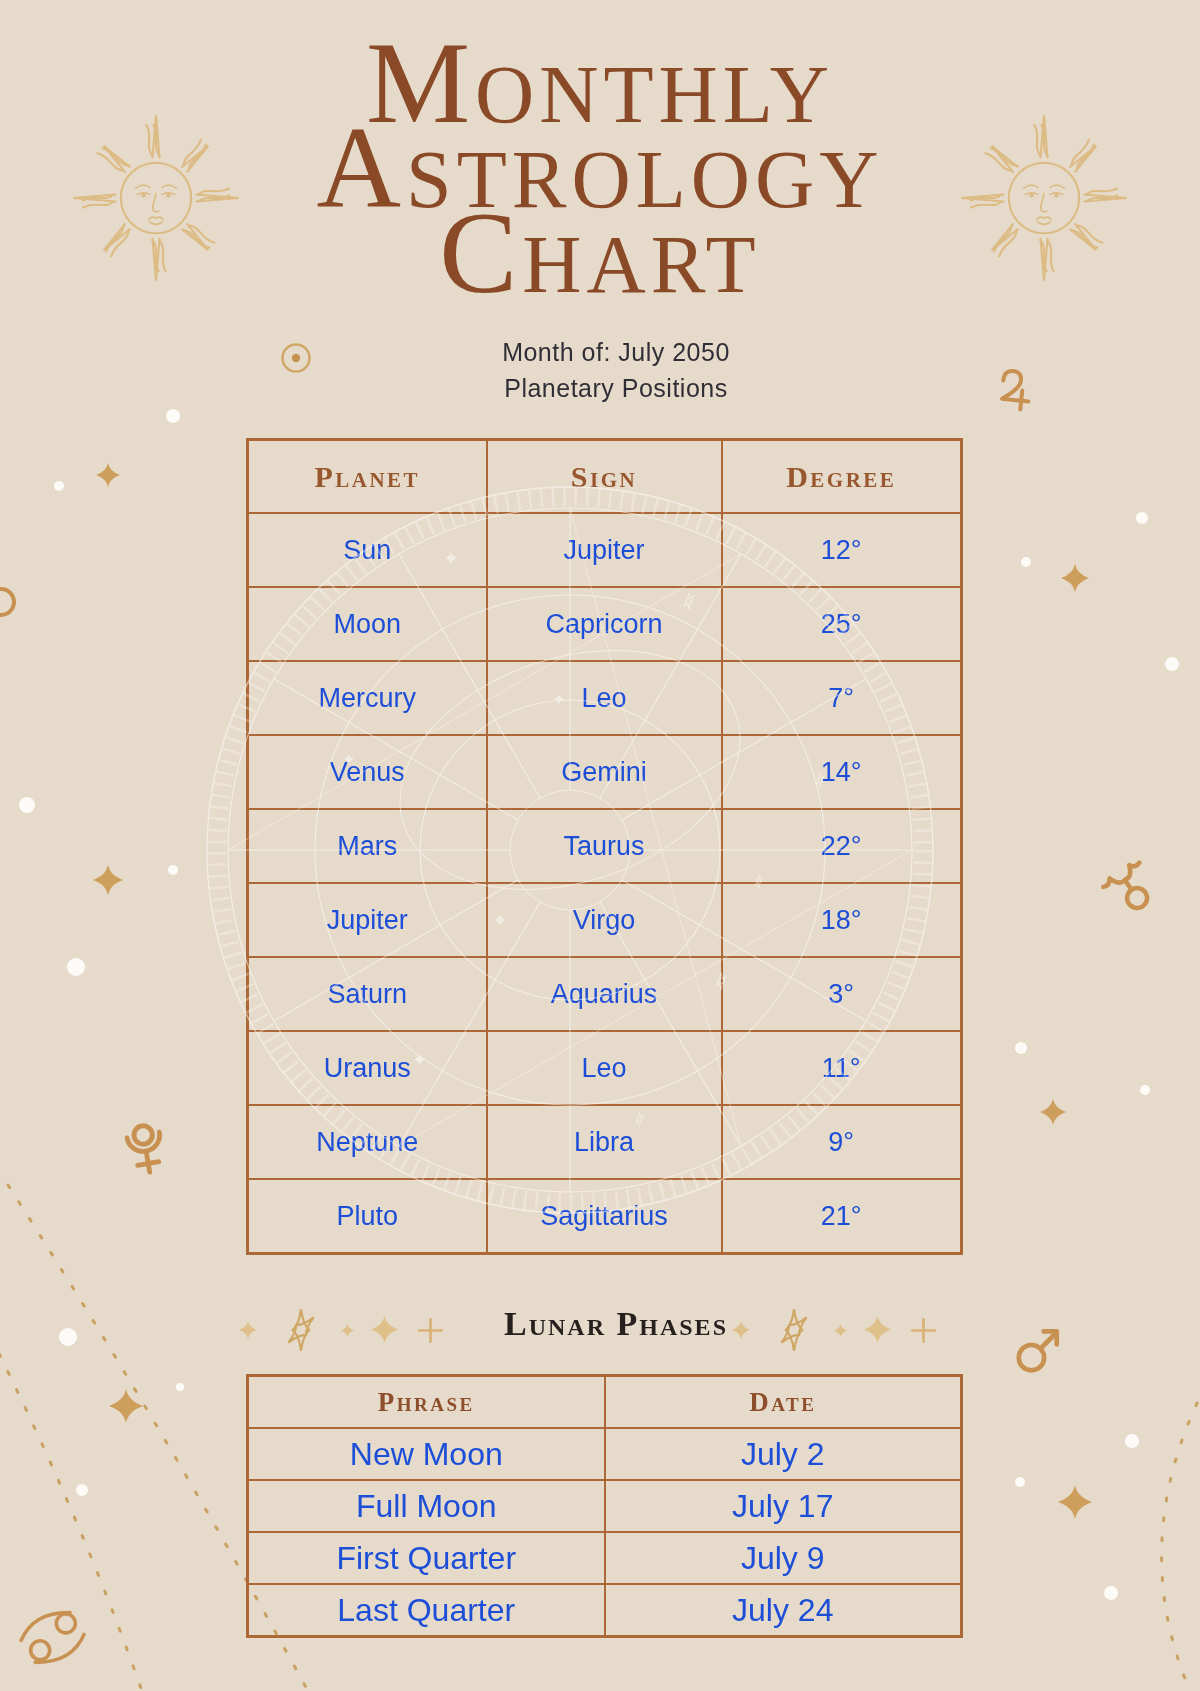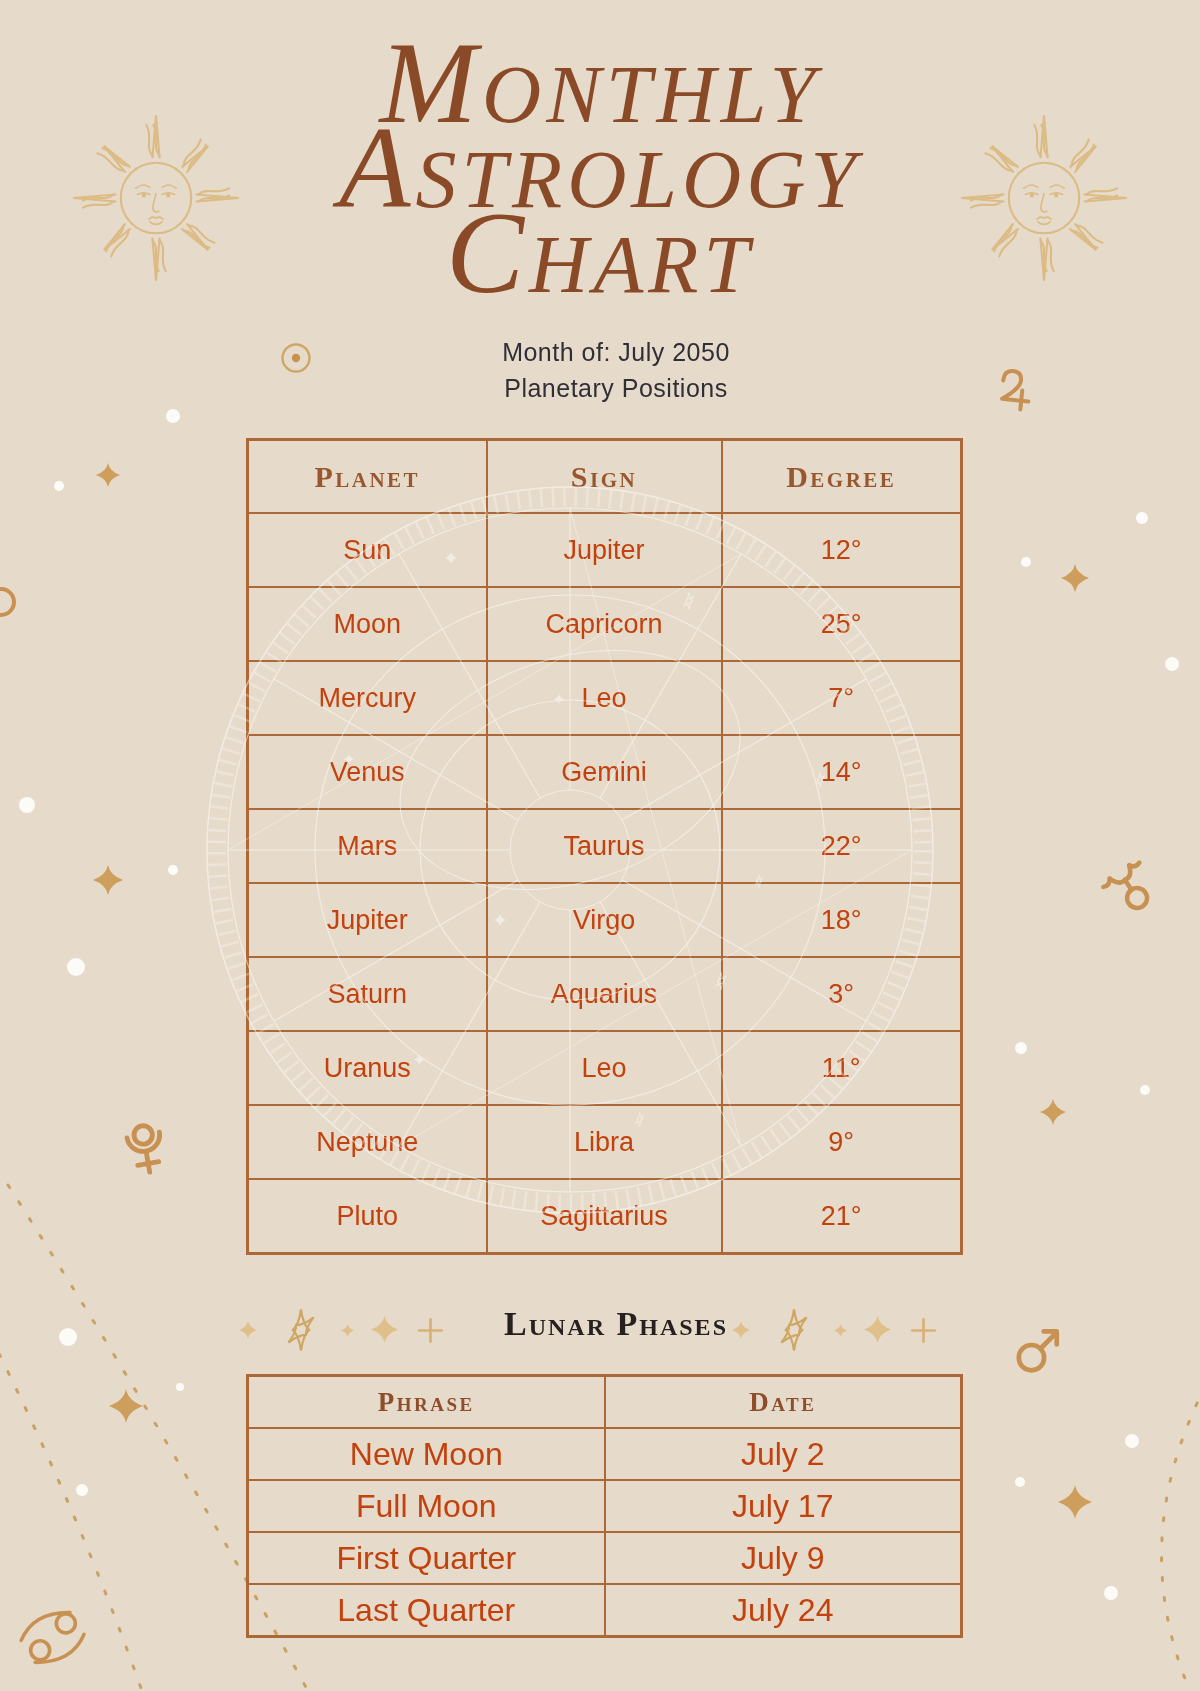--- a/index.html
+++ b/index.html
@@ -7,36 +7,36 @@
     position:relative;width:1200px;height:1691px;margin:0 auto;
     background:#e6dbca;overflow:hidden;
     font-family:"Liberation Sans",sans-serif;
   }
   .decor{position:absolute;pointer-events:none;}
   
   .title{
     position:absolute;top:40px;left:0;width:1200px;text-align:center;
     font-family:"Liberation Serif","DejaVu Serif",serif;
     font-variant:small-caps;color:#8a4a28;
-    font-size:117px;line-height:85px;font-weight:400;letter-spacing:5px;margin:0;font-style:italic;
+    font-size:117px;line-height:85px;font-weight:400;letter-spacing:5px;margin:0;
   }
   .title span{display:block;}
   .subtitle{
     position:absolute;top:334px;left:0;width:1200px;text-align:center;
     font-size:25px;line-height:36px;color:#302e36;margin:0;letter-spacing:0.5px;padding-left:16px;
   }
   
   table{border-collapse:collapse;table-layout:fixed;position:absolute;background:transparent;}
   table,th,td{border:2px solid #ac6837;}
   table{border-width:3px;}
   th{
     font-family:"Liberation Serif","DejaVu Serif",serif;font-variant:small-caps;
     font-weight:bold;color:#99572f;letter-spacing:2.5px;
   }
-  td{color:#c2410c;text-align:center;font-weight:400;}
+  td{color:#1d4ed8;text-align:center;font-weight:400;}
   #planetary-table{left:246px;top:438px;width:714px;}
   #planetary-table th{height:69px;font-size:30px;}
   #planetary-table td{height:70px;font-size:27px;}
   #planetary-table col.c1{width:239px}#planetary-table col.c2{width:235px}#planetary-table col.c3{width:240px}
   #lunar-table{left:246px;top:1374px;width:714px;}
   #lunar-table th{height:48px;font-size:27px;color:#8e4e2b;}
   #lunar-table td{height:48px;font-size:32px;}
   #lunar-table col{width:357px;}
   
   .lunar-heading{

